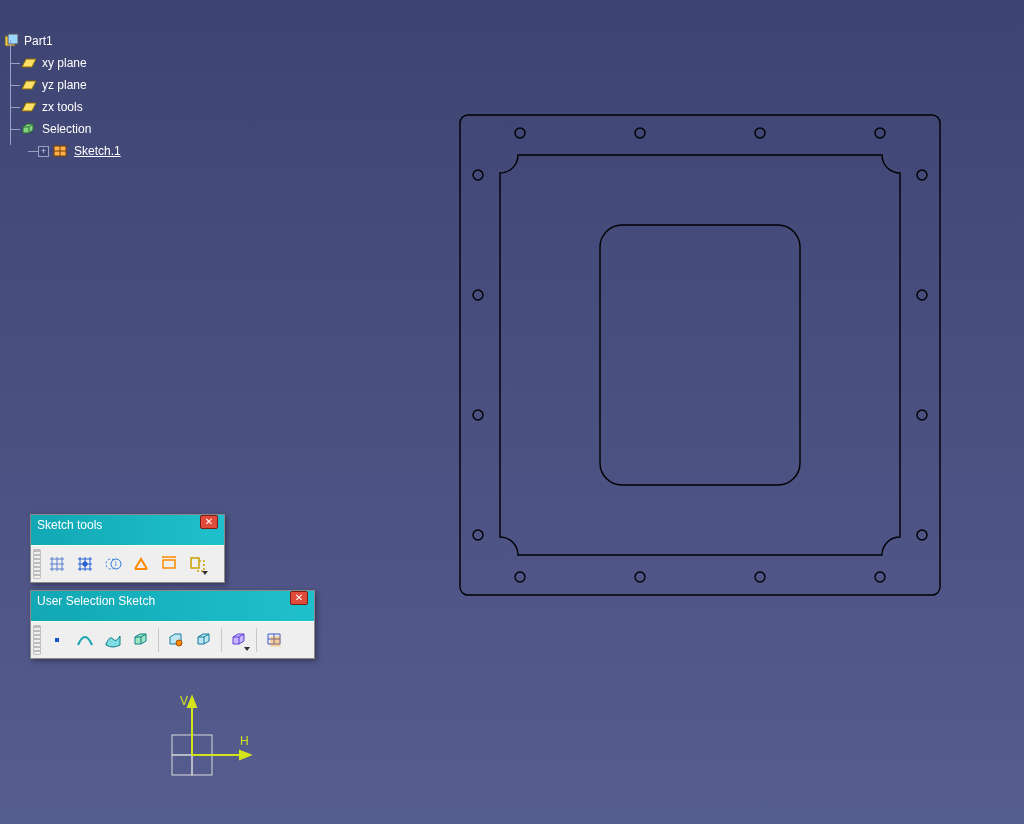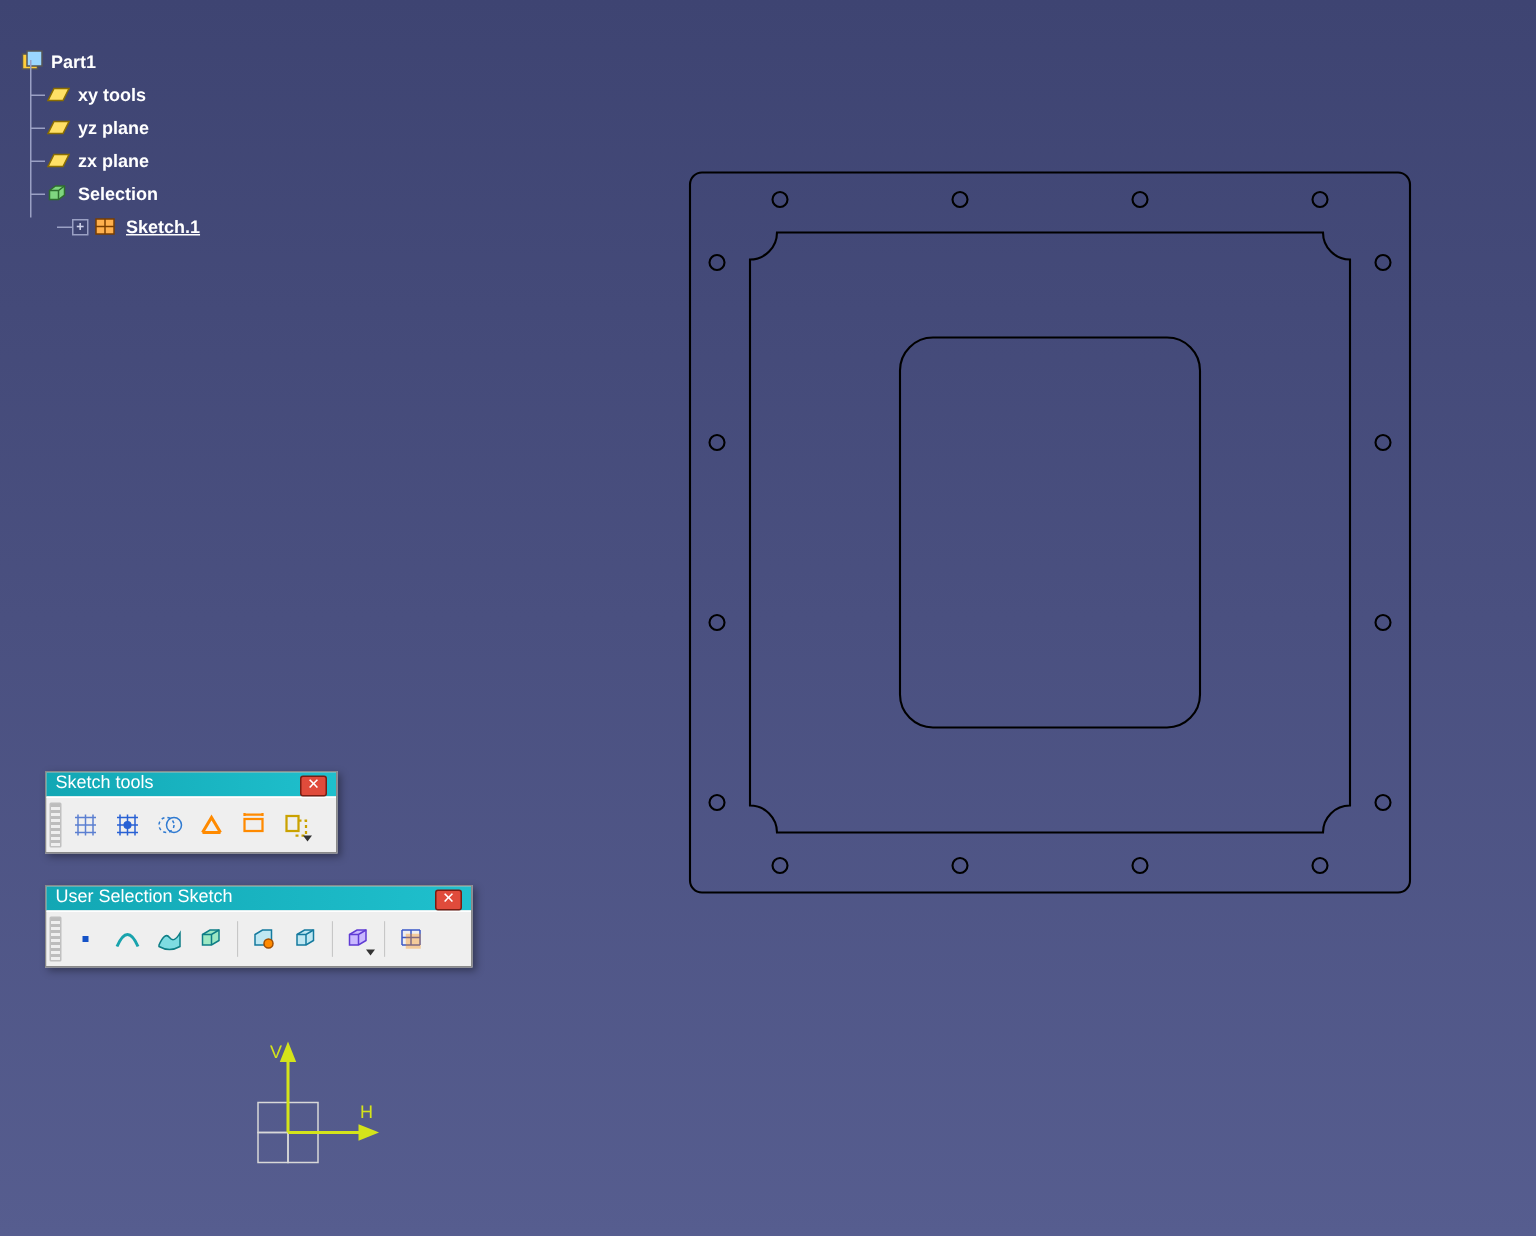--- a/index.html
+++ b/index.html
@@ -4,21 +4,21 @@
 <style>
   * { box-sizing: border-box; margin: 0; padding: 0; font-family: "Segoe UI", Tahoma, sans-serif; font-size: 12px; }
   html, body { width: 1024px; height: 824px; overflow: hidden; }
   body {
     background: linear-gradient(to bottom, #3e4472 0%, #4a5080 50%, #565d8f 100%);
     position: relative;
     color: #fff;
   }
 
   
-  .tree { position: absolute; left: 12px; top: 30px; user-select: none; font-weight: bold; }
+  .tree { position: absolute; left: 2px; top: 30px; user-select: none; }
   .tree-row { display: flex; align-items: center; height: 22px; position: relative; }
   .tree-row .icon { width: 18px; height: 16px; margin-right: 4px; display: inline-flex; align-items: center; justify-content: center; }
   .tree-label   { color: #fff; white-space: nowrap; }
   .tree-label.ul { text-decoration: underline; }
 
   .tree .lvl0 { padding-left: 0px; }
   .tree .lvl1 { padding-left: 18px; }
   .tree .lvl2 { padding-left: 36px; }
 
   
@@ -47,22 +47,22 @@
   
   .toolbar{
     position:absolute;
     background:#e9e9e9;
     border:1px solid #8a8a8a;
     box-shadow:2px 2px 5px rgba(0,0,0,.35);
   }
   .toolbar-title{
     background:#17b0bd;
     background:linear-gradient(to right,#12a7b4,#1fc0cd);
-    color:#fff;height:16px;line-height:20px;
-    padding:0 6px;display:flex;align-items:flex-end;
+    color:#fff;height:30px;line-height:20px;
+    padding:0 6px;display:flex;align-items:flex-start;
     font-size:11px;
   }
   .toolbar-title .spacer{flex:1}
   .toolbar-title .close{
     width:18px;height:14px;background:#e04b3b;border:1px solid #7a1d12;
     color:#fff;display:flex;align-items:center;justify-content:center;
     font-size:10px;line-height:1;border-radius:2px;
   }
   .toolbar-body{
     display:flex;align-items:center;padding:3px 2px;background:#efefef;
@@ -115,37 +115,37 @@
     </span>
     <span class="tree-label">Part1</span>
   </div>
 
   <div class="tree-row lvl1">
     <span class="icon plane-icon">
       <svg width="16" height="12">
           <polygon points="1,10 11,10 15,2 5,2" fill="#ffe066" stroke="#8a6d00"></polygon>
         </svg>
     </span>
-    <span class="tree-label">xy tools</span>
+    <span class="tree-label">xy plane</span>
   </div>
   <div class="tree-row lvl1">
     <span class="icon plane-icon">
       <svg width="16" height="12">
           <polygon points="1,10 11,10 15,2 5,2" fill="#ffe066" stroke="#8a6d00"></polygon>
         </svg>
     </span>
     <span class="tree-label">yz plane</span>
   </div>
   <div class="tree-row lvl1">
     <span class="icon plane-icon">
       <svg width="16" height="12">
           <polygon points="1,10 11,10 15,2 5,2" fill="#ffe066" stroke="#8a6d00"></polygon>
         </svg>
     </span>
-    <span class="tree-label">zx plane</span>
+    <span class="tree-label">zx tools</span>
   </div>
 
   <div class="tree-row lvl1">
     <span class="icon body-icon">
       <svg width="16" height="14">
           <path d="M2 11 L2 5 L6 2 L12 2 L12 8 L8 11 Z" fill="#7fd67f" stroke="#2e6d2e"></path>
           <path d="M2 5 L8 5 L12 2 M8 5 L8 11" fill="none" stroke="#2e6d2e"></path>
         </svg>
     </span>
     <span class="tree-label">Selection</span>

